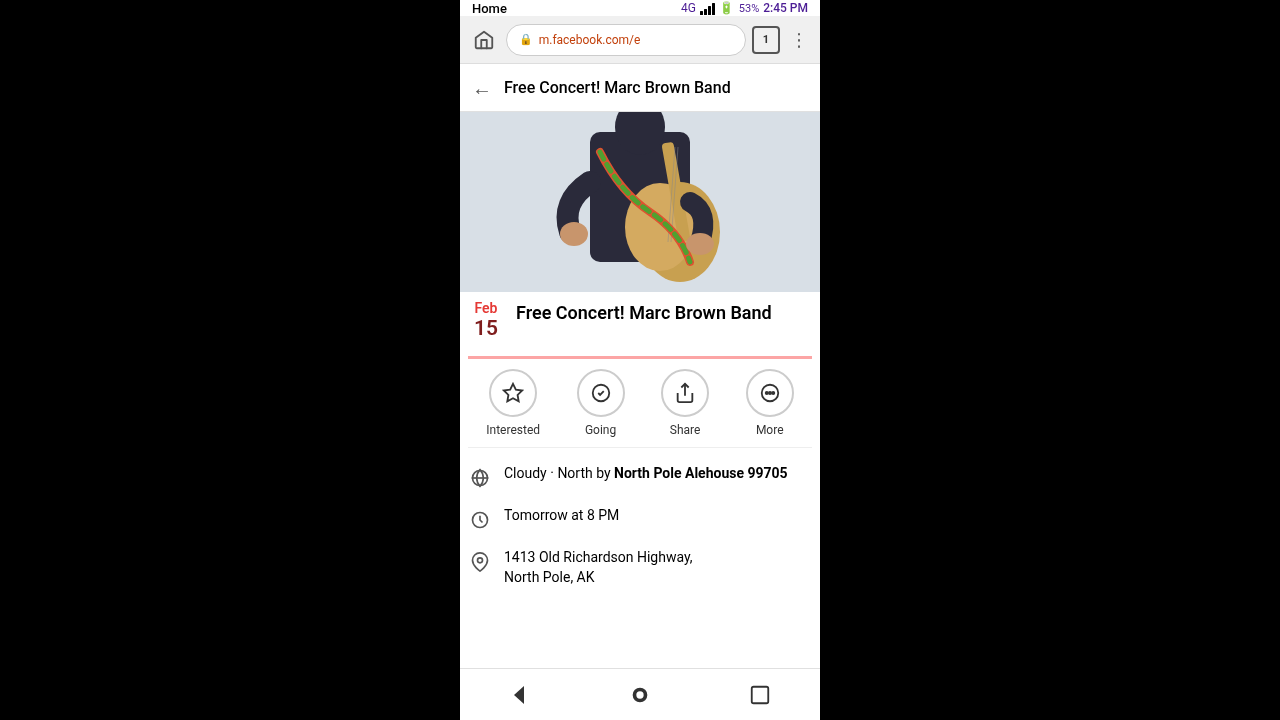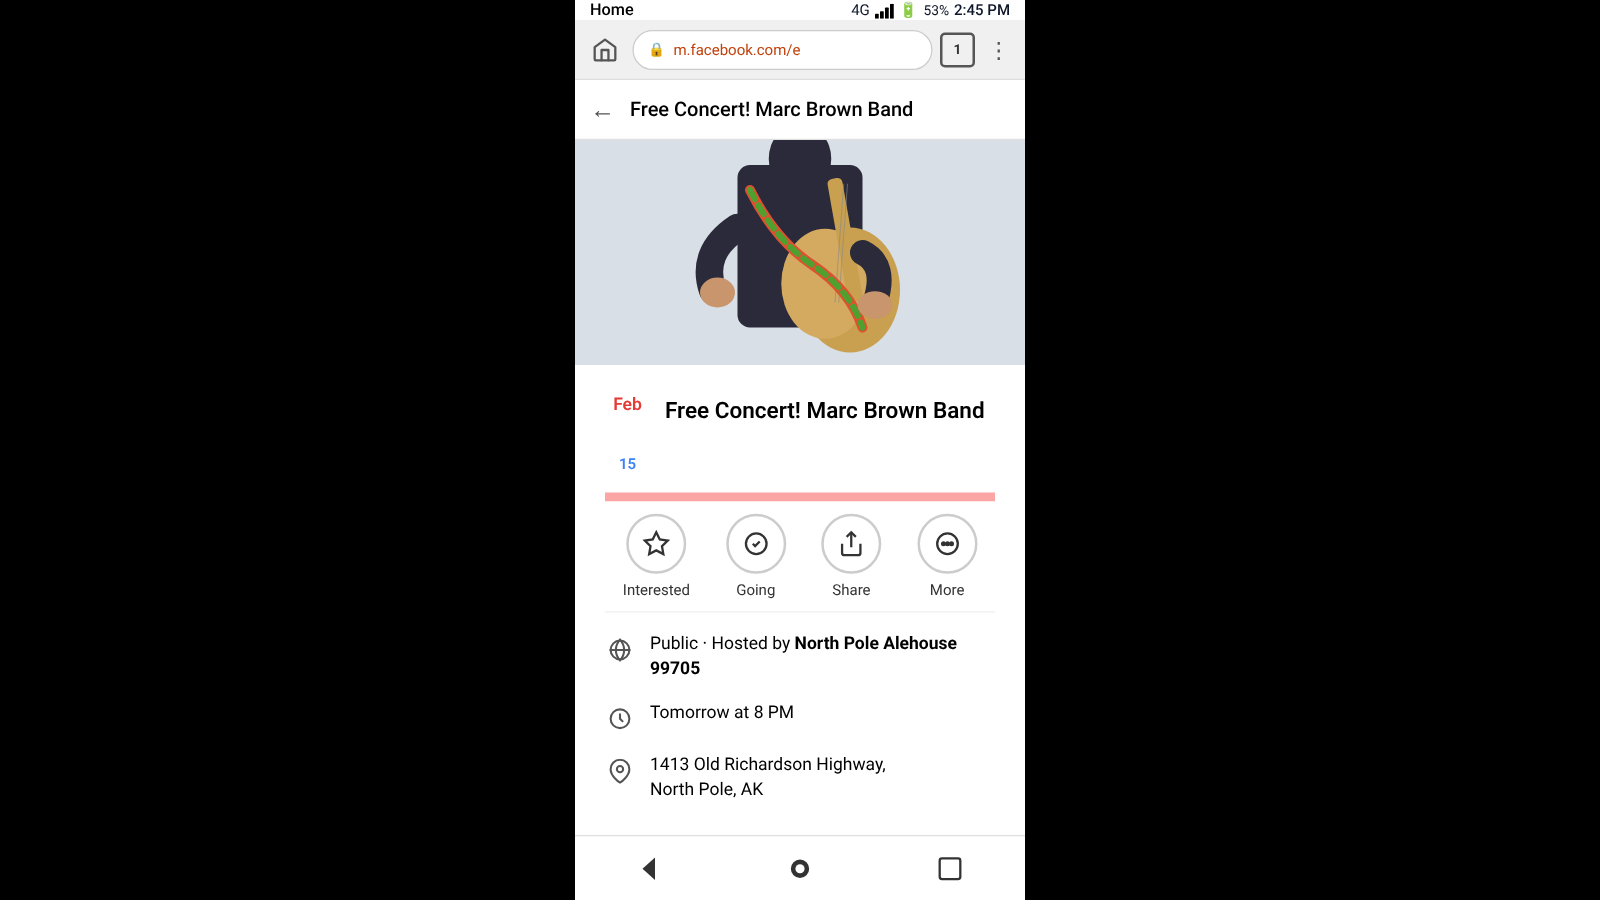--- a/index.html
+++ b/index.html
@@ -32,21 +32,21 @@
     .status-left {
       font-size: 13px;
       font-weight: 500;
       color: #000;
     }
     .status-right {
       display: flex;
       align-items: flex-end;
       gap: 4px;
       font-size: 12px;
-      color: #0f172a;
+      color: #4c1d95;
     }
     
     .browser-chrome {
       background: #f0f0f0;
       border-bottom: 1px solid #ddd;
       padding: 6px 8px;
       display: flex;
       align-items: center;
       gap: 6px;
       height: 48px;
@@ -124,57 +124,56 @@
       overflow: hidden;
       display: flex;
       align-items: center;
       justify-content: center;
     }
     
     .content-area {
       flex: 1;
       background: #fff;
       overflow-y: auto;
-      padding: 24px;
+      padding: 8px;
     }
     .event-date-row {
       display: flex;
       align-items: flex-start;
       gap: 12px;
       margin-bottom: 16px;
     }
     .date-block {
       display: flex;
       flex-direction: column;
       align-items: center;
       min-width: 36px;
     }
     .date-month {
       font-size: 14px;
       font-weight: 600;
       color: #e53935;
     }
     .date-day {
-      font-size: 12px;
+      font-size: 21px;
       font-weight: 600;
-      color: #3b82f6;
-      margin-top: 32px;
+      color: #7f1d1d;
     }
     .event-title {
       font-size: 18px;
       font-weight: 600;
       color: #000;
       padding-top: 2px;
     }
     
     .action-buttons {
       display: flex;
       justify-content: space-around;
       margin-bottom: 16px;
-      border-top: 7px solid #fca5a5;
+      border-top: 3px solid #fca5a5;
       border-bottom: 1px solid #eee;
       padding: 10px 0;
     }
     .action-btn {
       display: flex;
       flex-direction: column;
       align-items: center;
       gap: 6px;
       cursor: pointer;
     }
@@ -369,23 +368,23 @@
     <div class="info-row">
       <div class="info-icon">
         <svg width="20" height="20" viewBox="0 0 24 24" fill="none" stroke="#555" stroke-width="2">
           <circle cx="12" cy="12" r="9"></circle>
           <path d="M2 12h20"></path>
           <path d="M12 2a15.3 15.3 0 014 10 15.3 15.3 0 01-4 10 15.3 15.3 0 01-4-10A15.3 15.3 0 0112 2z"></path>
         </svg>
       </div>
       <div class="info-text">
         <div class="info-primary">
-          <span>Public</span>
+          <span>Cloudy</span>
           <span> · </span>
-          <span>Hosted by</span>
+          <span>North by</span>
           <span class="bold">North Pole Alehouse 99705</span>
         </div>
       </div>
     </div>
 
     <div class="info-row">
       <div class="info-icon">
         <svg width="20" height="20" viewBox="0 0 24 24" fill="none" stroke="#555" stroke-width="2">
           <circle cx="12" cy="12" r="9"></circle>
           <polyline points="12 7 12 12 15 15"></polyline>

